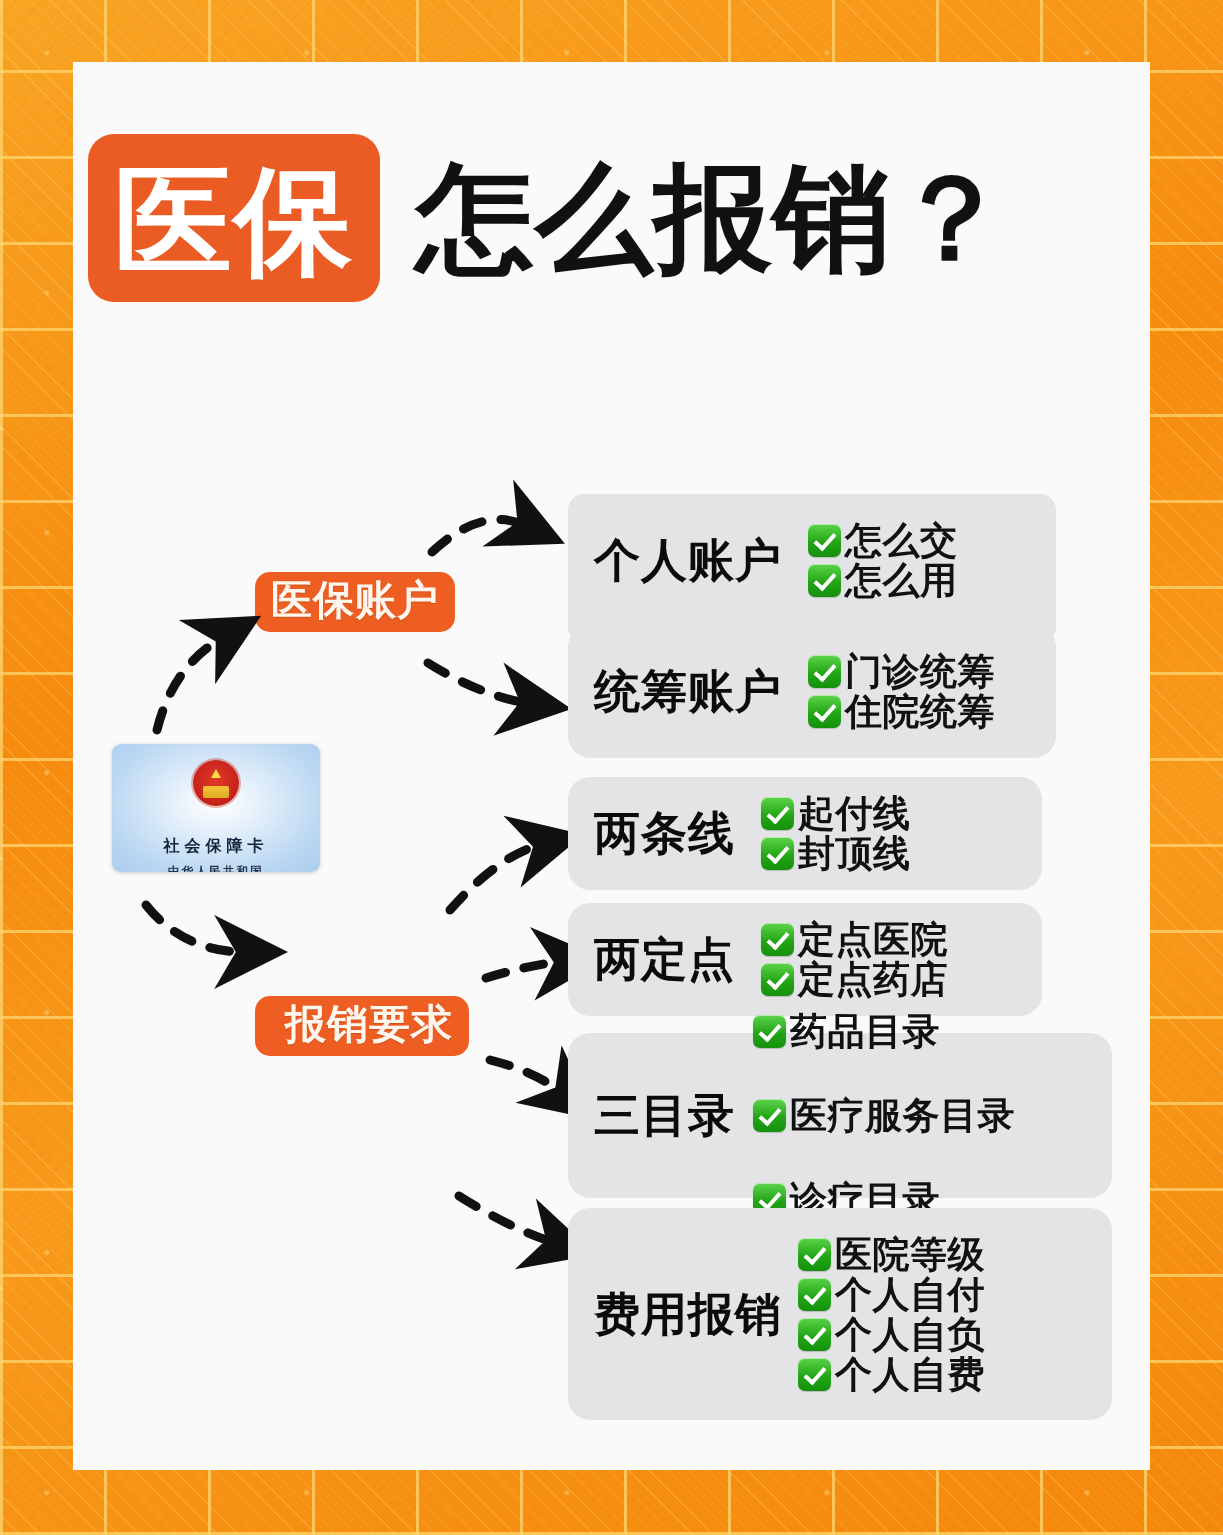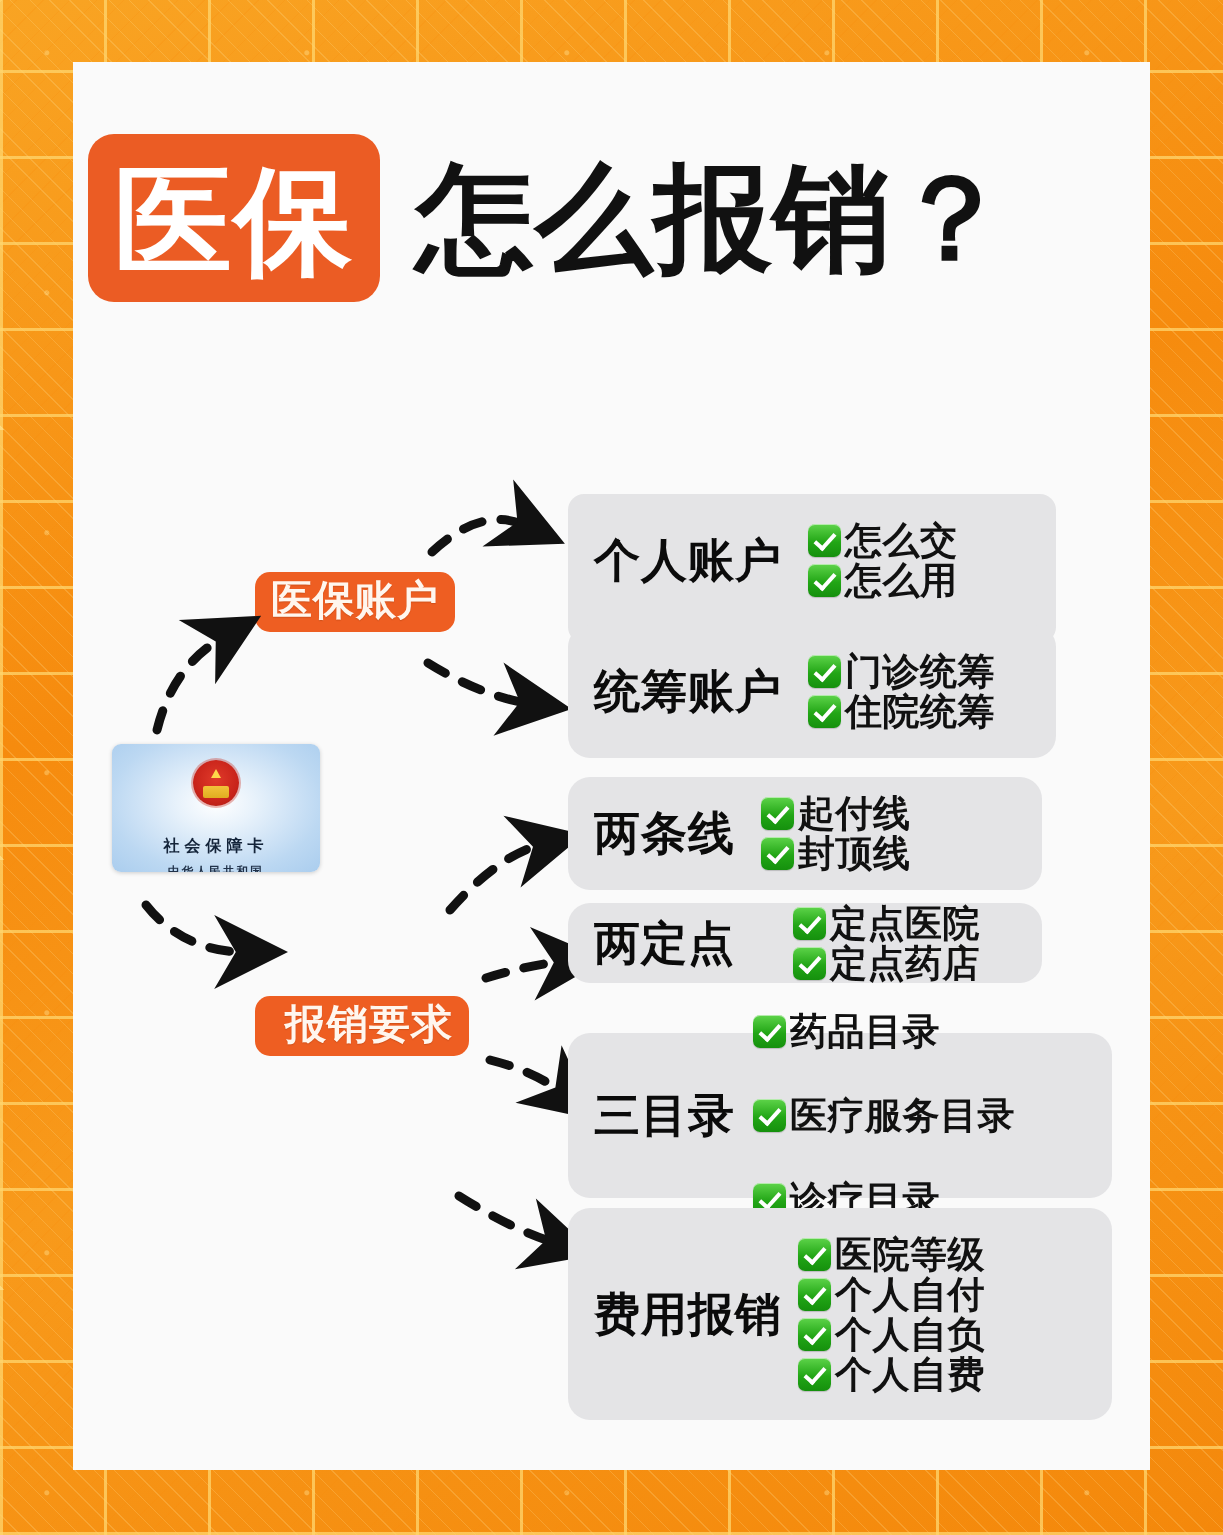--- a/index.html
+++ b/index.html
@@ -142,21 +142,21 @@
   .item-label{
     color:#111111;font-weight:bold;font-size:37px;line-height:1;
     letter-spacing:.5px;white-space:nowrap;
     font-family:"DejaVu Sans","Liberation Sans",sans-serif;
   }
 
   
   #card-0{left:568px;top:494px;width:462px;height:132px;padding:0 0 17px 26px;border-radius:16px;}
   #card-1{left:568px;top:625px;width:462px;height:133px;padding:0 0 0 26px;}
   #card-2{left:568px;top:777px;width:448px;height:113px;padding:0 0 0 26px;}
-  #card-3{left:568px;top:903px;width:448px;height:80px;padding:0 0 0 26px;gap:32px;}
+  #card-3{left:568px;top:903px;width:448px;height:113px;padding:0 0 0 26px;}
   #card-4{left:568px;top:1033px;width:518px;height:165px;padding:0 0 0 26px;}
   #card-5{left:568px;top:1208px;width:518px;height:212px;padding:0 0 0 26px;}
   #card-0 .card-items,#card-1 .card-items,#card-2 .card-items,#card-3 .card-items{margin-left:26px;}
   #card-4 .card-items{margin-left:18px;gap:44px;}
   #card-5 .card-items{margin-left:16px;}
 </style>
 </head>
 <body>
 
 <div id="bg"></div>

